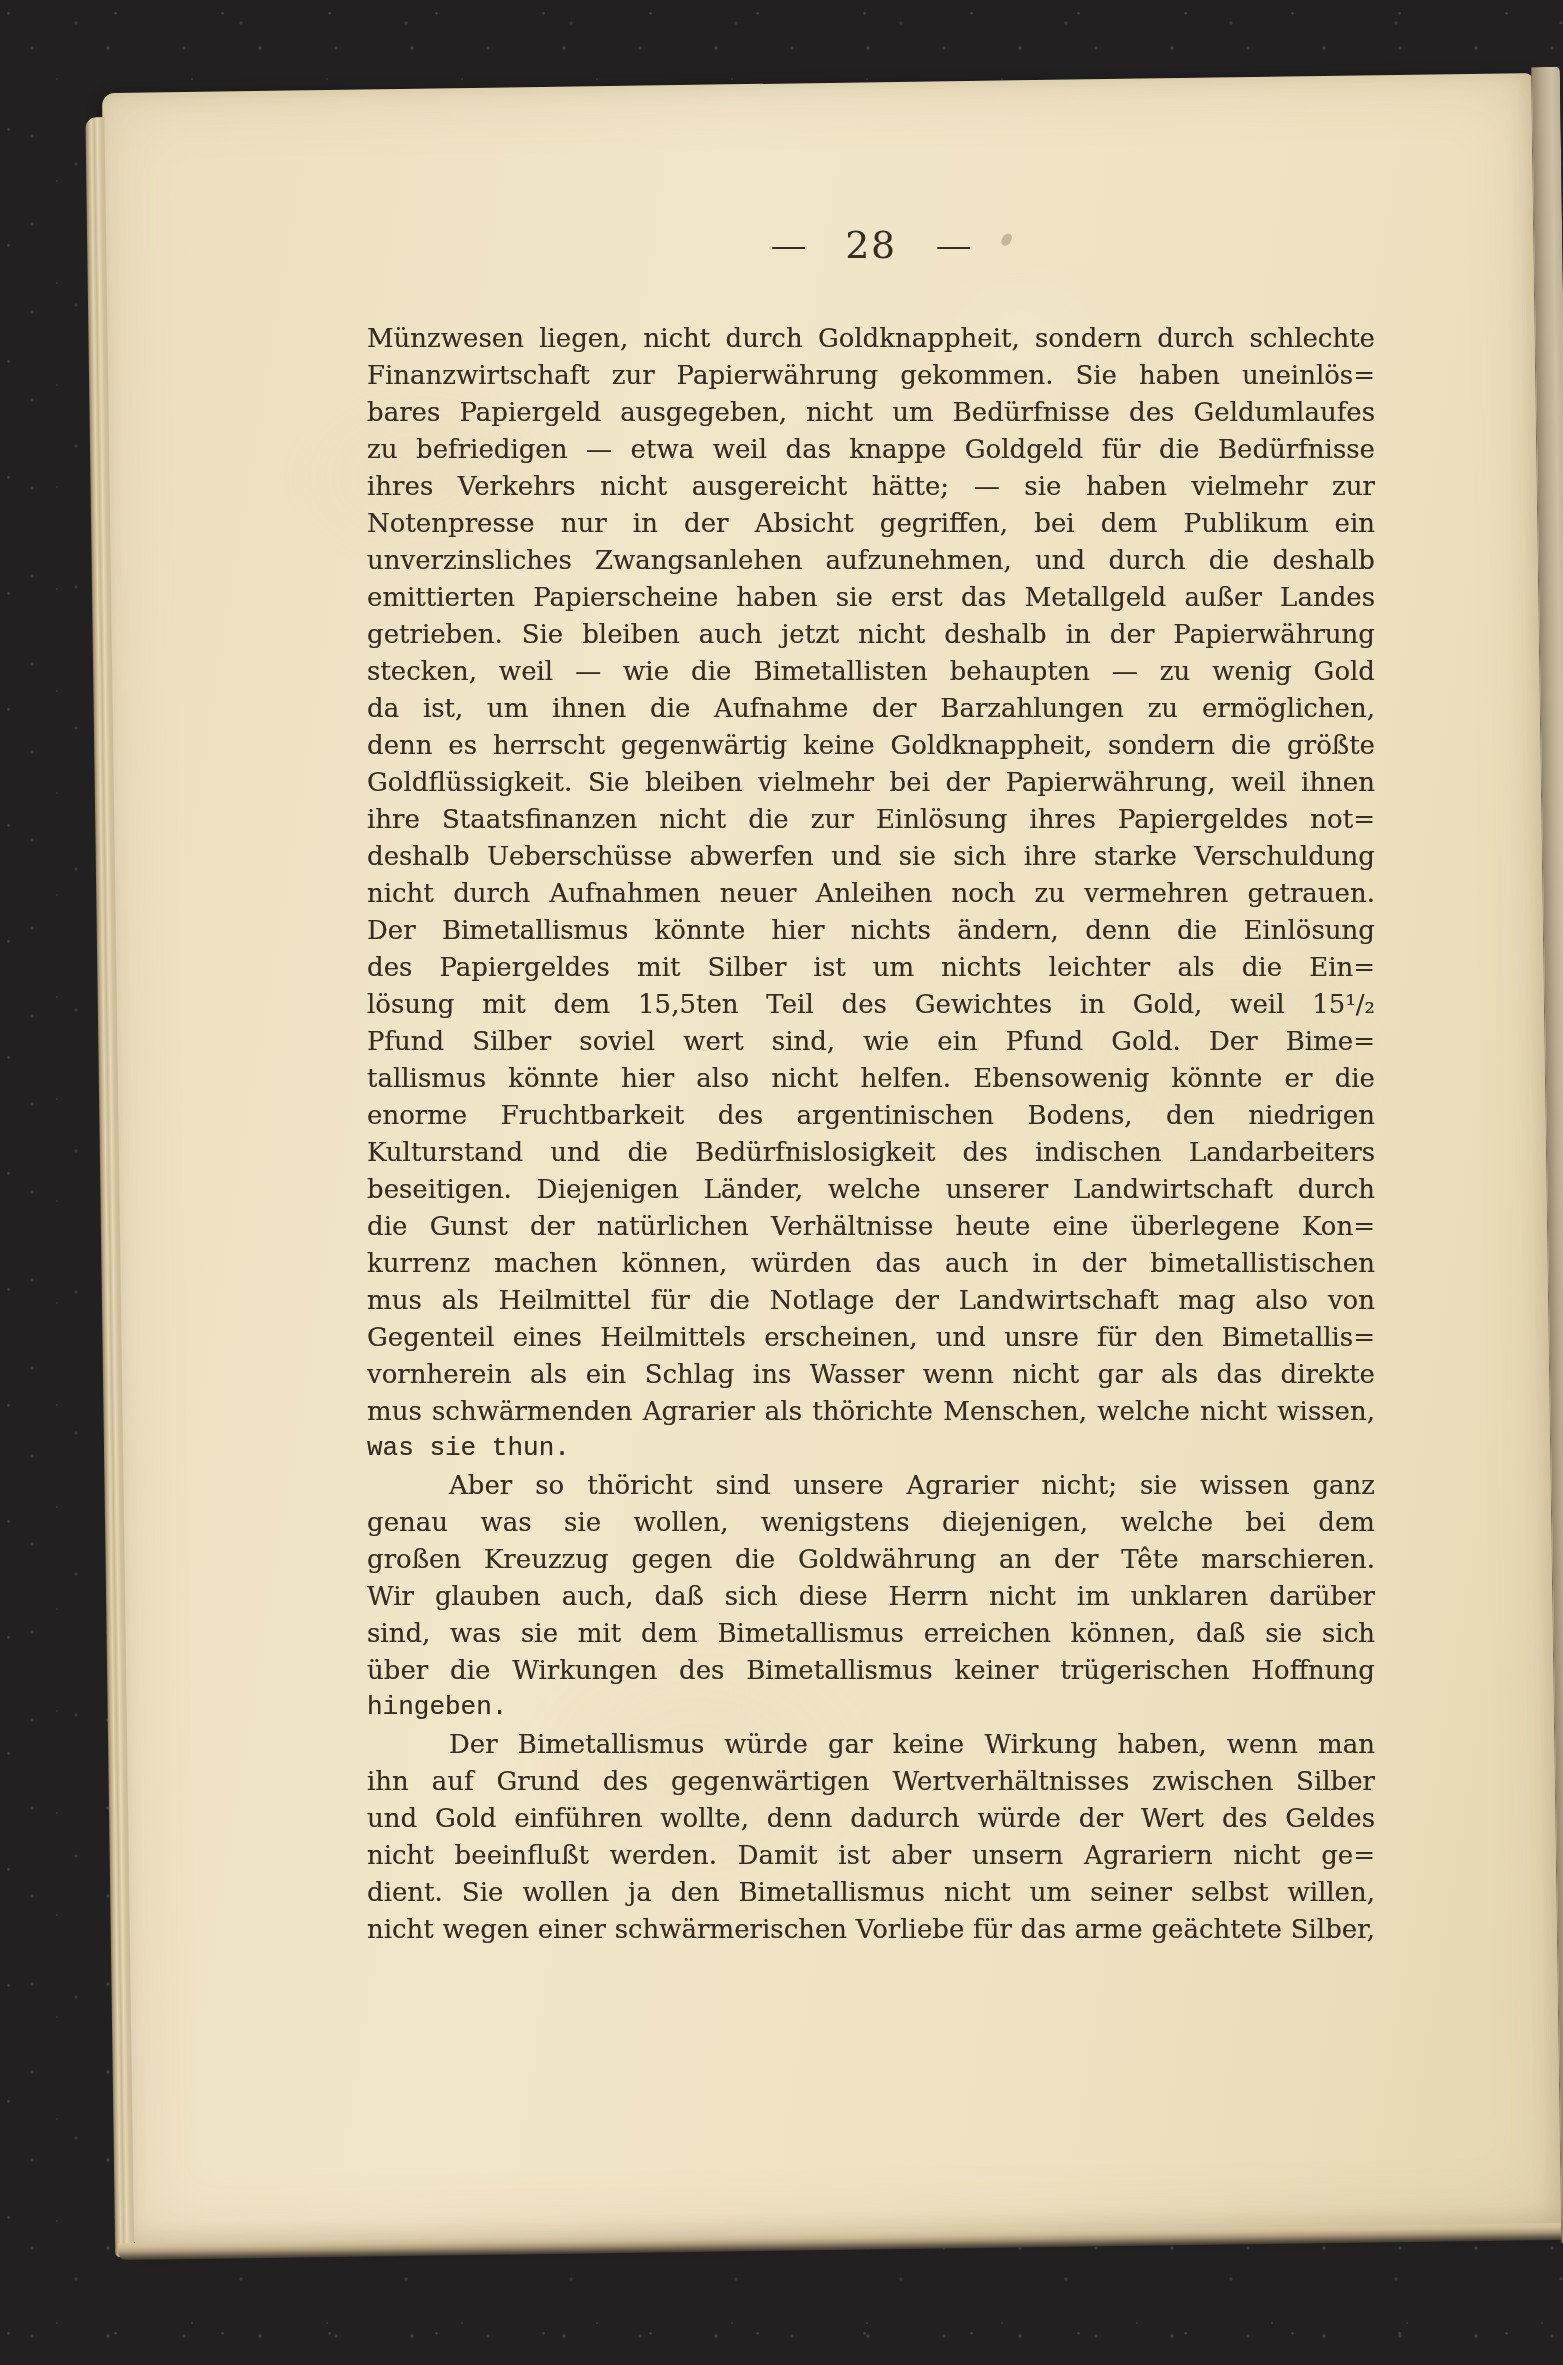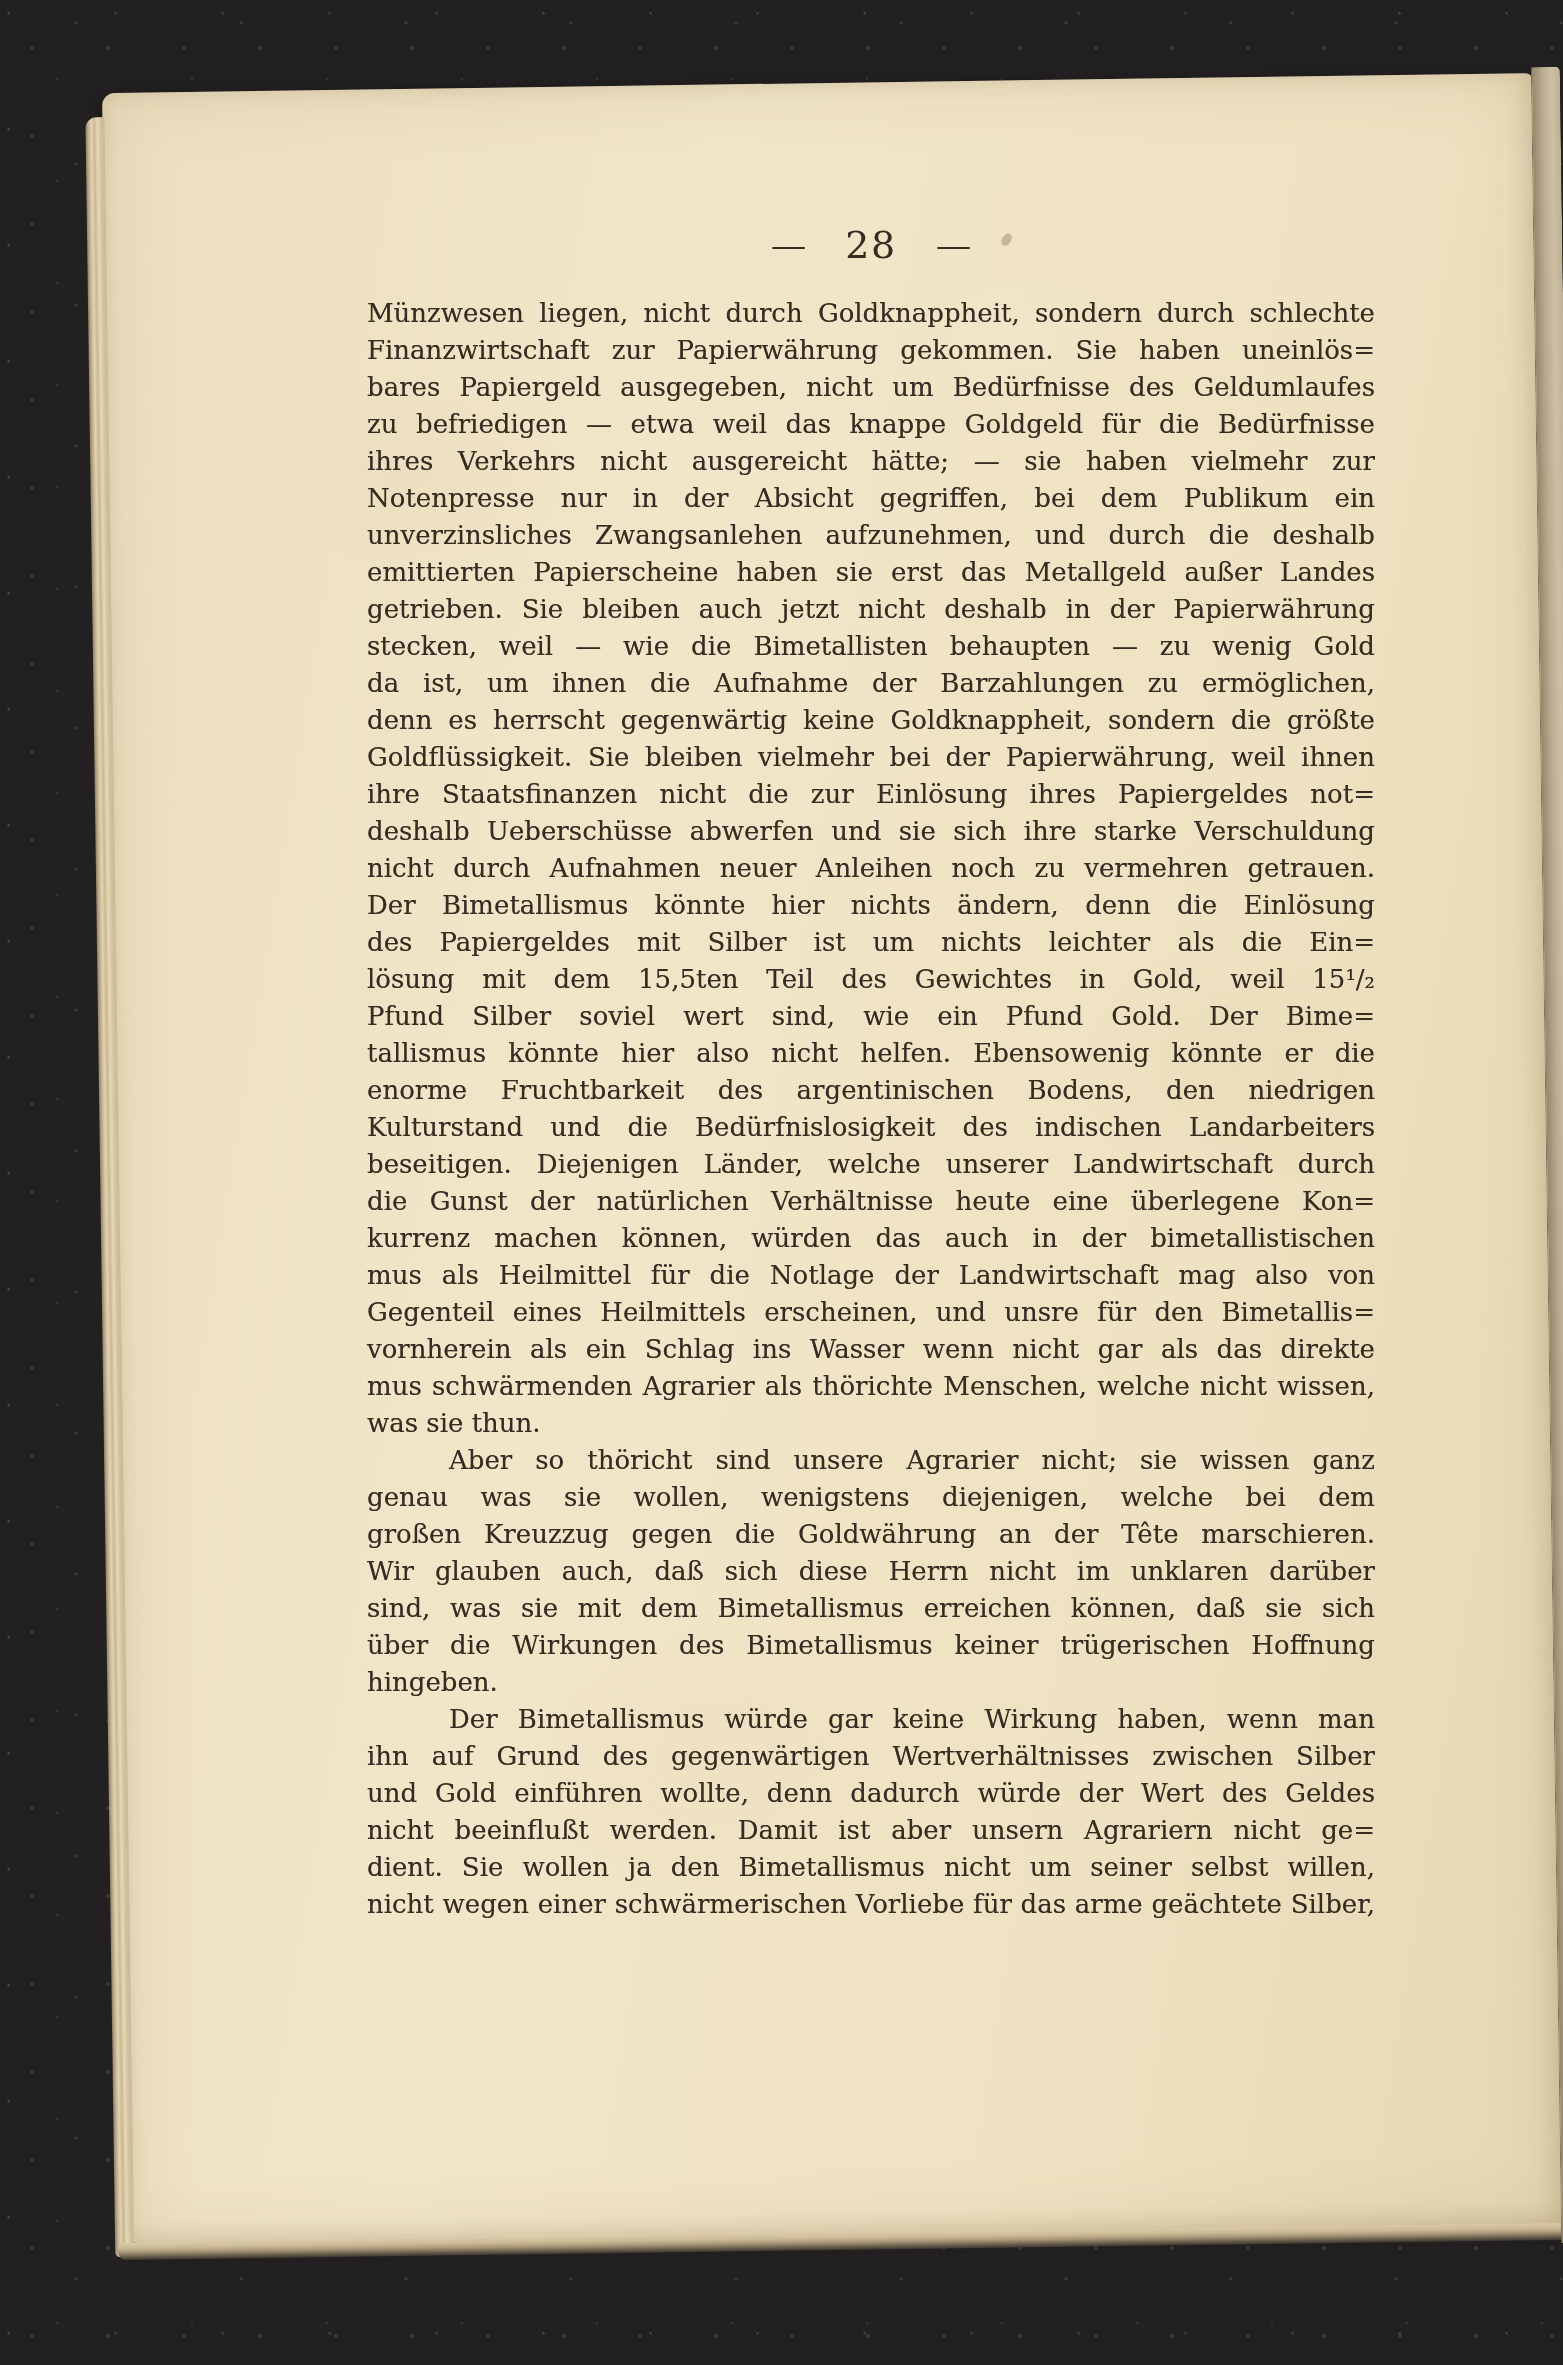--- a/index.html
+++ b/index.html
@@ -73,28 +73,28 @@
     display:flex;justify-content:center;align-items:center;gap:41px;
     height:34px;line-height:34px;
   }
   .pagehead .dash{font-size:31px;transform:scaleX(1.15);color:var(--ink,#352c22);}
   .pagehead .pnum{font-size:38px;letter-spacing:1.6px;color:var(--ink,#352c22);}
   .speck{
     position:absolute;left:calc(50% + 131px);top:4.7px;width:8.6px;height:13.3px;
     background:rgba(146,126,104,.45);border-radius:60% 40% 55% 45%;
     transform:rotate(24deg);
   }
-  .textblock{margin-top:33px;}
+  .textblock{margin-top:58px;}
   .line{
     font-size:26px;line-height:37px;height:37px;
     text-align:justify;text-align-last:justify;
     white-space:normal;
     text-shadow:0 0 0.5px rgba(53,44,34,.55);
   }
-  .line.flush{text-align-last:left;}
+  .line.flush{text-align-last:left;font-family:Liberation Mono, monospace;}
   .line.indent{text-indent:82px;}
 </style>
 </head>
 <body>
 
 <div class="backdrop">
 
   <div class="page">
     <div class="stack-left"></div>
     <div class="stack-bottom"></div>

